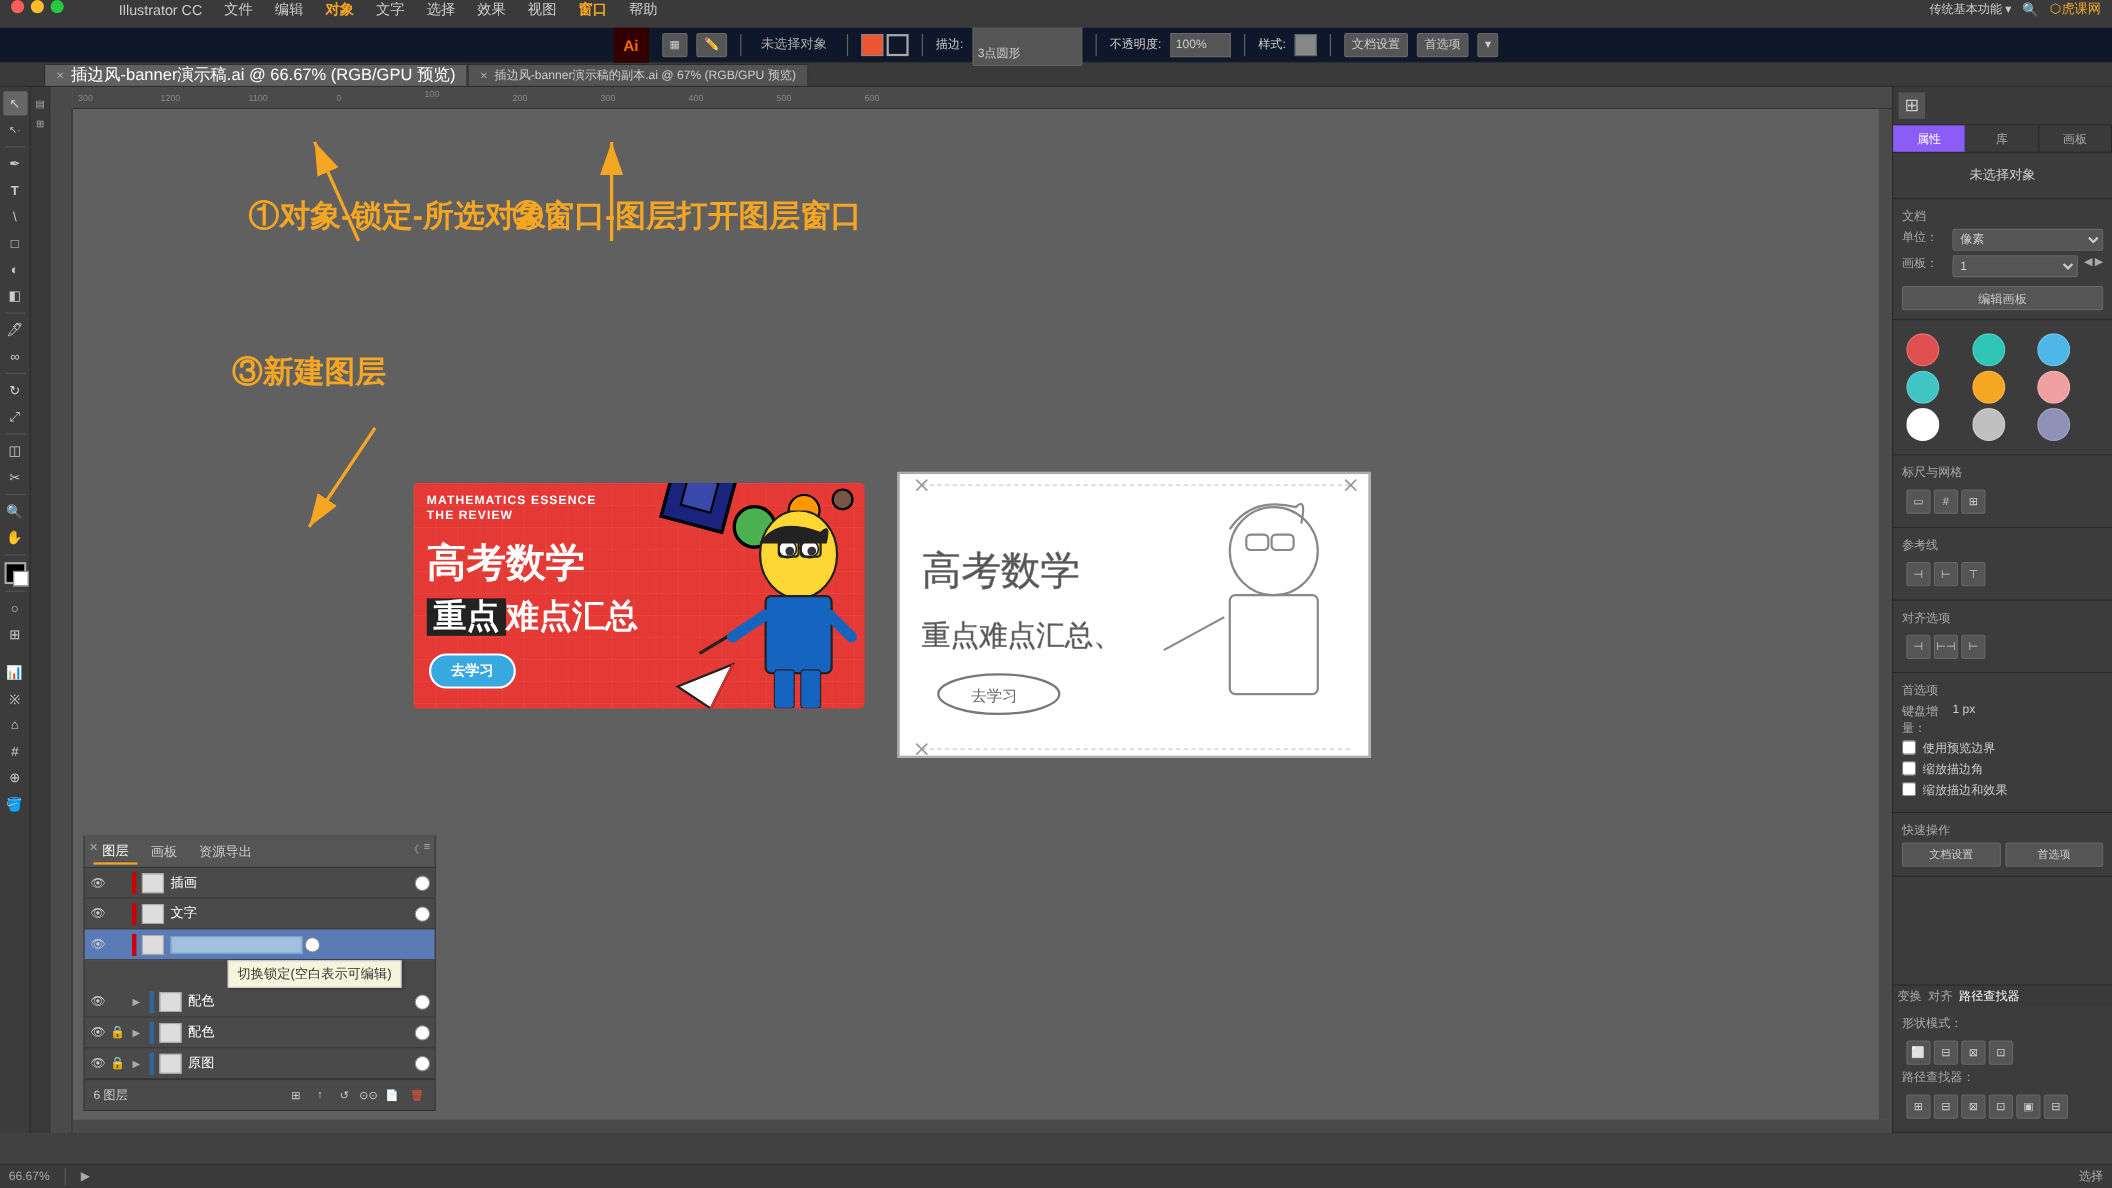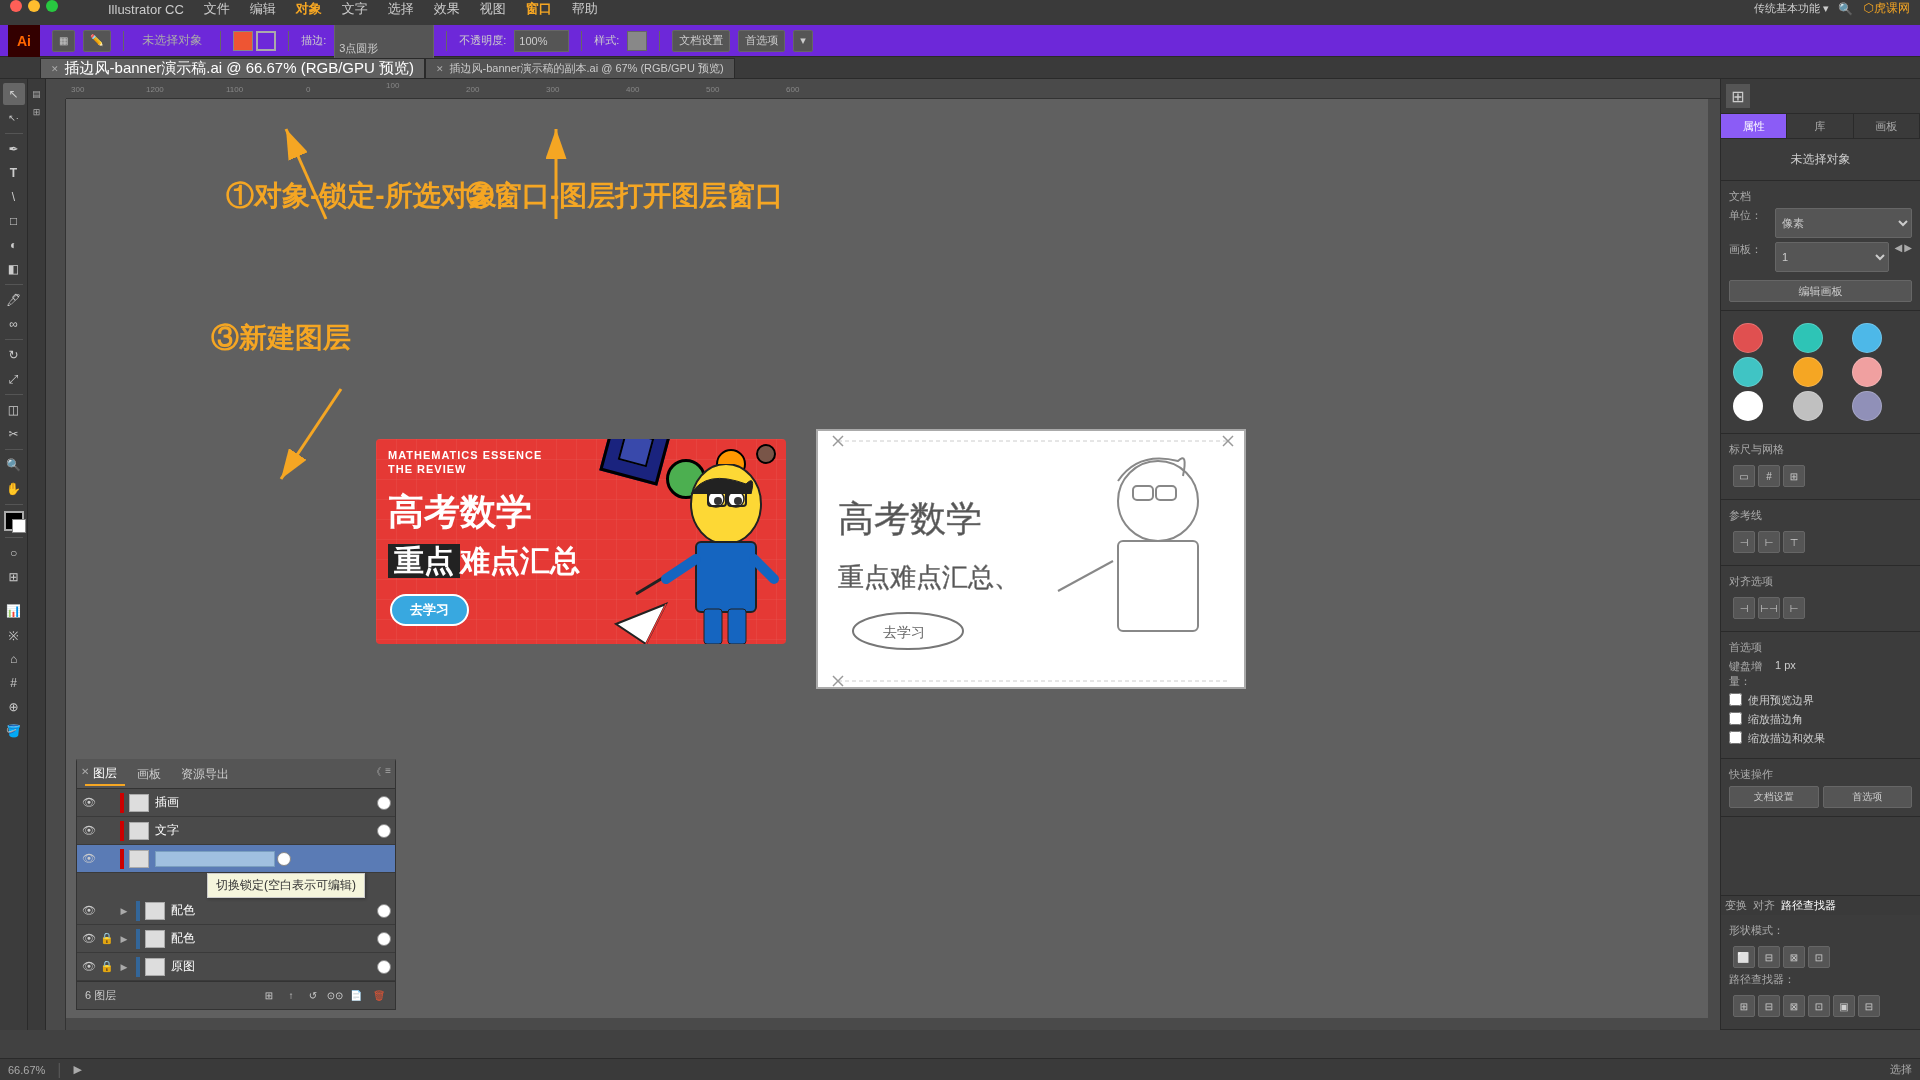--- a/index.html
+++ b/index.html
@@ -14,23 +14,24 @@
     .traffic-btn { width: 12px; height: 12px; border-radius: 50%; }
     .traffic-close { background: #ff5f57; }
     .traffic-min { background: #ffbd2e; }
     .traffic-max { background: #28c840; }
     .title-bar-menu { display: flex; align-items: center; gap: 20px; margin-left: 30px; color: #ccc; font-size: 13px; }
     .title-bar-menu span { cursor: pointer; }
     .title-bar-right { position: absolute; right: 10px; display: flex; align-items: center; gap: 10px; color: #ccc; font-size: 12px; }
 
     
     .app-toolbar {
-      width: 100%; height: 32px; background: #6d28d9;
+      width: 100%; height: 32px; background: #0f172a;
       display: flex; align-items: center; padding: 0 8px; gap: 8px;
       border-bottom: 1px solid #2a2a2a;
+      justify-content: center;
     }
     .ai-logo { width: 32px; height: 32px; background: #330000; display: flex; align-items: center; justify-content: center; color: #ff6600; font-weight: bold; font-size: 14px; margin-right: 4px; }
     .toolbar-btn { height: 22px; background: #555; border: 1px solid #666; color: #ccc; font-size: 11px; padding: 0 6px; cursor: pointer; display: flex; align-items: center; gap: 3px; border-radius: 2px; }
     .toolbar-select { height: 22px; background: #555; border: 1px solid #666; color: #ccc; font-size: 11px; padding: 18px 4px; cursor: pointer; border-radius: 2px; }
     .toolbar-separator { width: 1px; height: 20px; background: #666; margin: 0 4px; }
     .options-text { color: #ccc; font-size: 11px; }
 
     
     .tab-bar {
       width: 100%; height: 22px; background: #3a3a3a;
@@ -102,21 +103,21 @@
     }
     .right-panel-tabs {
       display: flex; background: #3a3a3a; border-bottom: 1px solid #2a2a2a;
     }
     .right-tab { flex: 1; height: 24px; display: flex; align-items: center; justify-content: center; font-size: 11px; color: #aaa; cursor: pointer; border-right: 1px solid #2a2a2a; }
     .right-tab.active { color: #fff; background: #8b5cf6; }
     .right-panel-section { padding: 8px; border-bottom: 1px solid #2a2a2a; }
     .right-panel-title { font-size: 11px; color: #aaa; margin-bottom: 4px; }
     .right-panel-row { display: flex; align-items: flex-start; gap: 6px; margin-bottom: 4px; }
     .right-panel-label { font-size: 11px; color: #aaa; width: 40px; }
-    .right-panel-select { flex: 1; height: 30px; background: #555; border: 1px solid #666; color: #ccc; font-size: 11px; padding: 0 2px; border-radius: 2px; }
+    .right-panel-select { flex: 1; height: 20px; background: #555; border: 1px solid #666; color: #ccc; font-size: 11px; padding: 0 2px; border-radius: 2px; }
     .right-panel-btn { width: 100%; height: 22px; background: #555; border: 1px solid #666; color: #ccc; font-size: 11px; cursor: pointer; border-radius: 2px; margin-top: 4px; }
 
     
     .swatches-grid { display: grid; grid-template-columns: repeat(3, 1fr); gap: 4px; padding: 4px; }
     .swatch { width: 30px; height: 30px; border-radius: 50%; cursor: pointer; border: 1px solid rgba(255,255,255,0.2); }
 
     
     .align-grid { display: flex; gap: 3px; flex-wrap: wrap; padding: 4px; }
     .align-btn { width: 22px; height: 22px; background: #555; border: 1px solid #666; display: flex; align-items: center; justify-content: center; cursor: pointer; color: #ccc; font-size: 10px; border-radius: 2px; }
 

